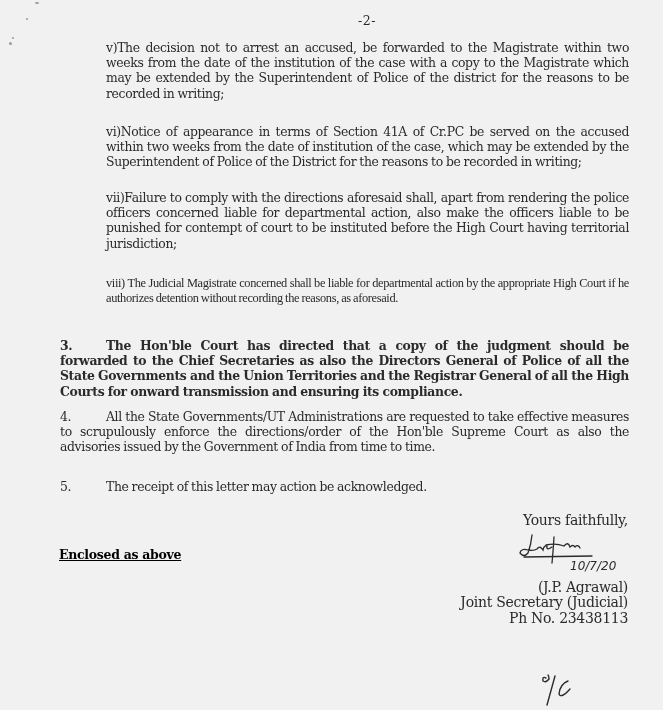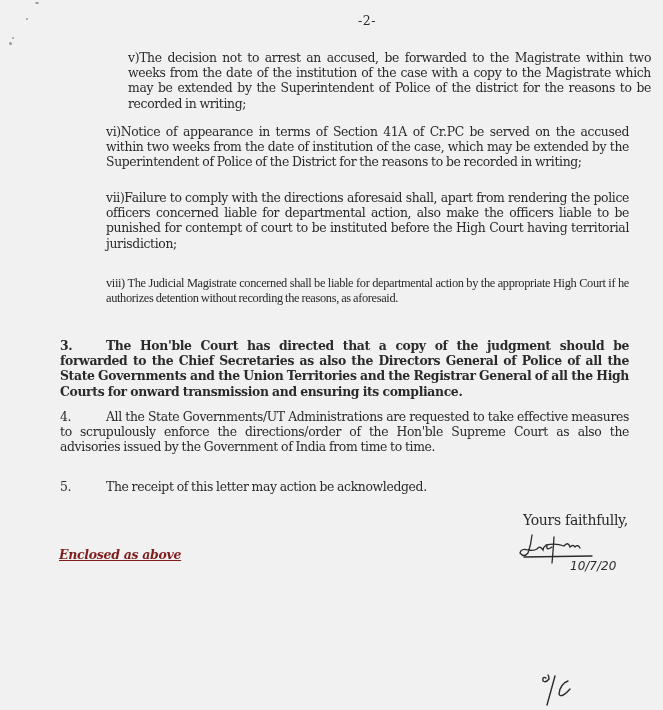--- a/index.html
+++ b/index.html
@@ -24,40 +24,40 @@
       text-align-last: left;
       letter-spacing: -0.35px;
       word-spacing: -0.5px;
     }
     .sub { left: 106px; width: 523px; }
     .num { left: 60px; width: 569px; }
     .num .n { display: inline-block; width: 46px; }
     .encl {
       position: absolute; left: 59px; top: 547px;
       font-size: 12.5px; text-decoration: underline;
-      font-weight: bold; letter-spacing: -0.3px; color: #7f1d1d; font-style: italic;
+      font-weight: bold; letter-spacing: -0.3px; color: #000000;
     }
     .sign-block {
       position: absolute; right: 35px; text-align: right;
       font-size: 14px; line-height: 15.4px; letter-spacing: -0.3px;
     }
     .signature { position: absolute; left: 516px; top: 533px; }
     .initials { position: absolute; left: 540px; top: 672px; }
   </style>
 </head>
 <body>
 
 <div class="page-num">-2-</div>
 
 <span class="speck" style="left:9px;top:42px;width:3px;height:3px;"></span>
 <span class="speck" style="left:12px;top:37px;width:2px;height:2px;"></span>
 <span class="speck" style="left:26px;top:18px;width:2px;height:2px;"></span>
 <span class="speck" style="left:35px;top:2px;width:4px;height:2px;"></span>
 
-<div class="para sub" style="top:50px;margin-left:22px;">v)The decision not to arrest an accused, be forwarded to the Magistrate within two weeks from the date of the institution of the case with a copy to the Magistrate which may be extended by the Superintendent of Police of the district for the reasons to be recorded in writing;</div>
+<div class="para sub" style="top:40px;">v)The decision not to arrest an accused, be forwarded to the Magistrate within two weeks from the date of the institution of the case with a copy to the Magistrate which may be extended by the Superintendent of Police of the district for the reasons to be recorded in writing;</div>
 <div class="para sub" style="top:124px;">vi)Notice of appearance in terms of Section 41A of Cr.PC be served on the accused within two weeks from the date of institution of the case, which may be extended by the Superintendent of Police of the District for the reasons to be recorded in writing;</div>
 <div class="para sub" style="top:190px;">vii)Failure to comply with the directions aforesaid shall, apart from rendering the police officers concerned liable for departmental action, also make the officers  liable to be punished for contempt of court to be instituted before the High Court having territorial jurisdiction;</div>
 <div class="para sub" style="top:276px;font-family:Liberation Serif, serif;">viii) The Judicial Magistrate concerned shall be liable for departmental action by the appropriate High Court if he authorizes detention without recording the reasons, as aforesaid.</div>
 
 <div class="para num" style="top:338px;font-weight:bold;">
   <span class="n">3.</span><span>The Hon'ble Court has directed  that a copy of the judgment should be forwarded to the Chief Secretaries as also the Directors General of Police of all the State Governments and the Union Territories and the Registrar General of all the High Courts for onward transmission and ensuring its compliance.</span>
 </div>
 <div class="para num" style="top:409px;">
   <span class="n">4.</span><span>All the State Governments/UT Administrations are requested to take effective measures to scrupulously enforce the directions/order of the Hon'ble Supreme Court as also the advisories issued by the Government of India from time to time.</span>
 </div>
@@ -73,20 +73,23 @@
   <g fill="none" stroke="#2b2b2b" stroke-width="1.3" stroke-linecap="round">
     <path d="M16 2 Q15 12 12 20 Q8 25 4 20 Q5 15 12 17 Q18 18 21 16 Q24 12 27 17 Q28 12 31 13 Q30 18 36 14"></path>
     <path d="M38 4 Q37 20 36 30"></path>
     <path d="M30 12 Q40 10 48 13 Q52 8 54 14 Q57 11 59 14 Q62 11 64 15"></path>
     <path d="M8 24 L76 23"></path>
   </g>
   <text x="54" y="37" font-family="DejaVu Sans, sans-serif" font-size="12" fill="#2b2b2b" font-style="italic">10/7/2014</text>
 </svg>
 
 <div class="sign-block" style="top:580px;">
+  <div>(J.P. Agrawal)</div>
+  <div>Joint Secretary (Judicial)</div>
+  <div>Ph No. 23438113</div>
 </div>
 
 <svg class="initials" width="40" height="36" viewBox="0 0 40 36">
   <g fill="none" stroke="#2b2b2b" stroke-width="1.4" stroke-linecap="round">
     <path d="M6 6 Q2 4 3 9 Q6 11 9 7 Q9 4 8 3"></path>
     <path d="M15 4 L7 33"></path>
     <path d="M28 9 Q20 12 19 22 Q21 27 30 17"></path>
   </g>
 </svg>
 

